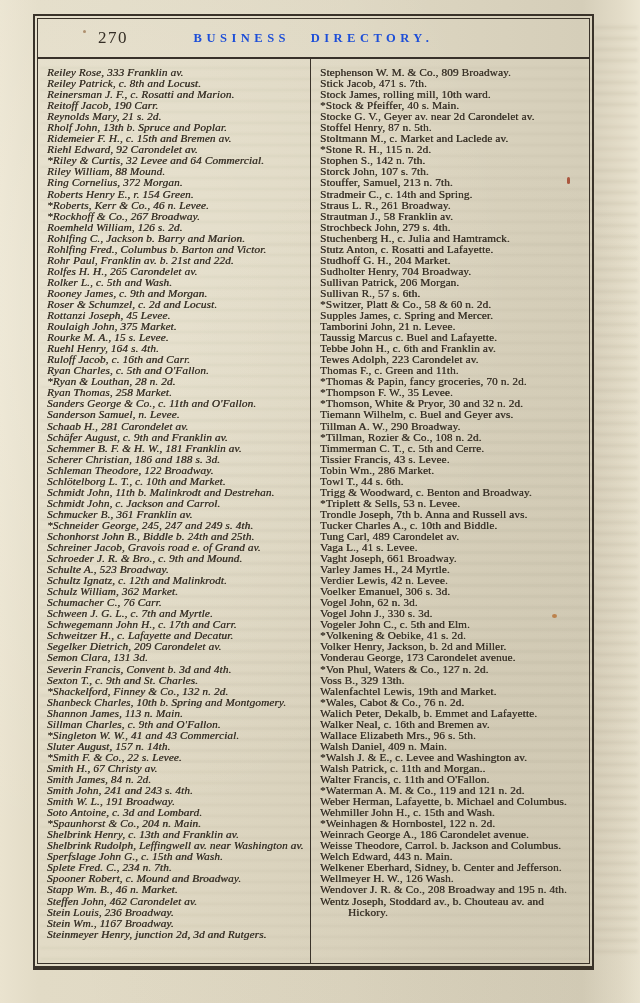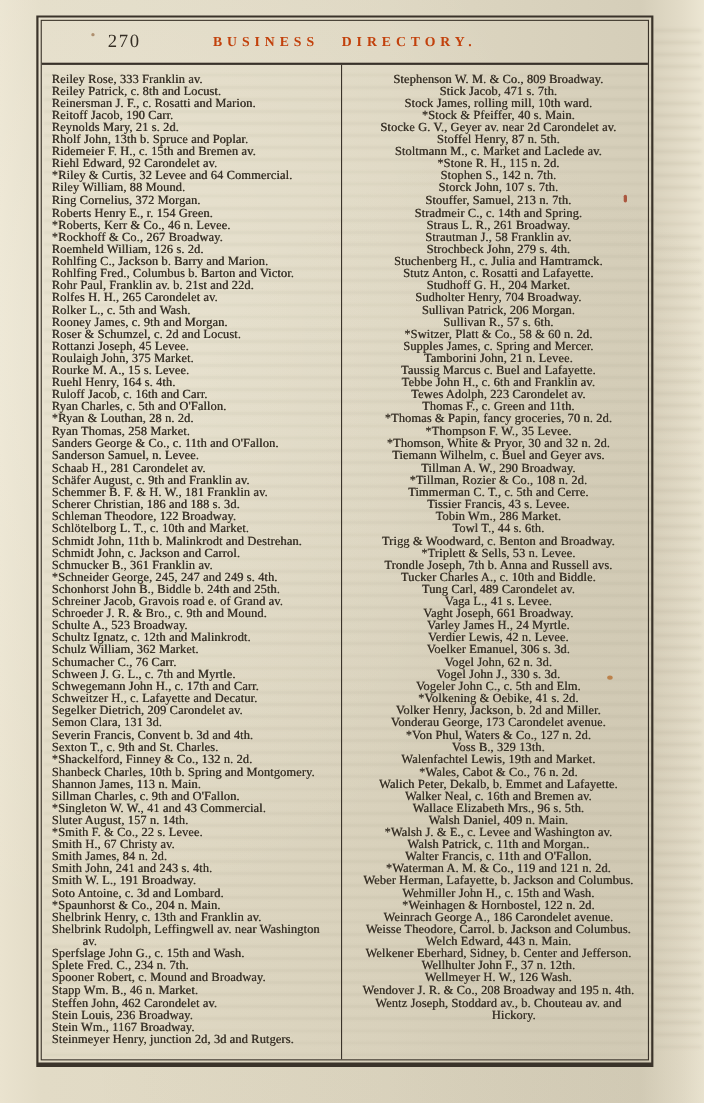--- a/index.html
+++ b/index.html
@@ -46,33 +46,33 @@
     position: relative; height: 38px; flex: 0 0 38px;
     border-bottom: 2px solid #38312a;
   }
   .page-num {
     position: absolute; left: 20px; top: 9px;
     font-size: 17px; font-weight: normal; letter-spacing: 1.5px; color: #352e25; margin-left: 40px;
   }
   .page-title {
     position: absolute; left: 0; right: 0; top: 12px; text-align: center;
     font-size: 12.5px; font-weight: bold; letter-spacing: 4.5px; word-spacing: 13px;
-    color: #c2410c;
+    color: #1d4ed8;
   }
   .content { flex: 1; display: flex; min-height: 0; }
   .col {
     font-size: 11.3px; line-height: 11.05px; color: #383127;
     letter-spacing: .1px;
     text-shadow: .35px 0 0 rgba(56,49,39,.85);
     padding-top: 8px;
     box-sizing: border-box;
   }
-  .col-left  { width: 272px; padding-left: 9px; padding-right: 4px; }
+  .col-left  { width: 272px; padding-left: 9px; padding-right: 4px; font-style: italic; }
   .divider   { width: 1px; background: #3a332a; }
-  .col-right { flex: 1; padding-left: 9px; padding-right: 3px; text-align: center; }
+  .col-right { flex: 1; padding-left: 9px; padding-right: 3px; }
   .entry { padding-left: 28px; text-indent: -28px; white-space: normal; }
 </style>
 </head>
 <body>
 
 <div class="bleed-wide"></div>
 <div class="bleed"></div>
 
 <div class="page-frame">
   <div class="frame-inner">
@@ -223,28 +223,27 @@
           <div class="entry">Walenfachtel Lewis, 19th and Market.</div>
           <div class="entry">*Wales, Cabot &amp; Co., 76 n. 2d.</div>
           <div class="entry">Walich Peter, Dekalb, b. Emmet and Lafayette.</div>
           <div class="entry">Walker Neal, c. 16th and Bremen av.</div>
           <div class="entry">Wallace Elizabeth Mrs., 96 s. 5th.</div>
           <div class="entry">Walsh Daniel, 409 n. Main.</div>
           <div class="entry">*Walsh J. &amp; E., c. Levee and Washington av.</div>
           <div class="entry">Walsh Patrick, c. 11th and Morgan..</div>
           <div class="entry">Walter Francis, c. 11th and O'Fallon.</div>
           <div class="entry">*Waterman A. M. &amp; Co., 119 and 121 n. 2d.</div>
-          <div class="entry">Weber Herman, Lafayette, b. Jackson and Columbus.</div>
+          <div class="entry">Weber Herman, Lafayette, b. Michael and Columbus.</div>
           <div class="entry">Wehmiller John H., c. 15th and Wash.</div>
           <div class="entry">*Weinhagen &amp; Hornbostel, 122 n. 2d.</div>
           <div class="entry">Weinrach George A., 186 Carondelet avenue.</div>
           <div class="entry">Weisse Theodore, Carrol. b. Jackson and Columbus.</div>
           <div class="entry">Welch Edward, 443 n. Main.</div>
           <div class="entry">Welkener Eberhard, Sidney, b. Center and Jefferson.</div>
-          <div class="entry">Wellhulter John F., 37 n. 12th.</div>
           <div class="entry">Wellmeyer H. W., 126 Wash.</div>
           <div class="entry">Wendover J. R. &amp; Co., 208 Broadway and 195 n. 4th.</div>
           <div class="entry">Wentz Joseph, Stoddard av., b. Chouteau av. and Hickory.</div>
         </div>
     </div>
   </div>
 </div>
 
 <div class="speck speck1"></div>
 <div class="speck speck2"></div>

